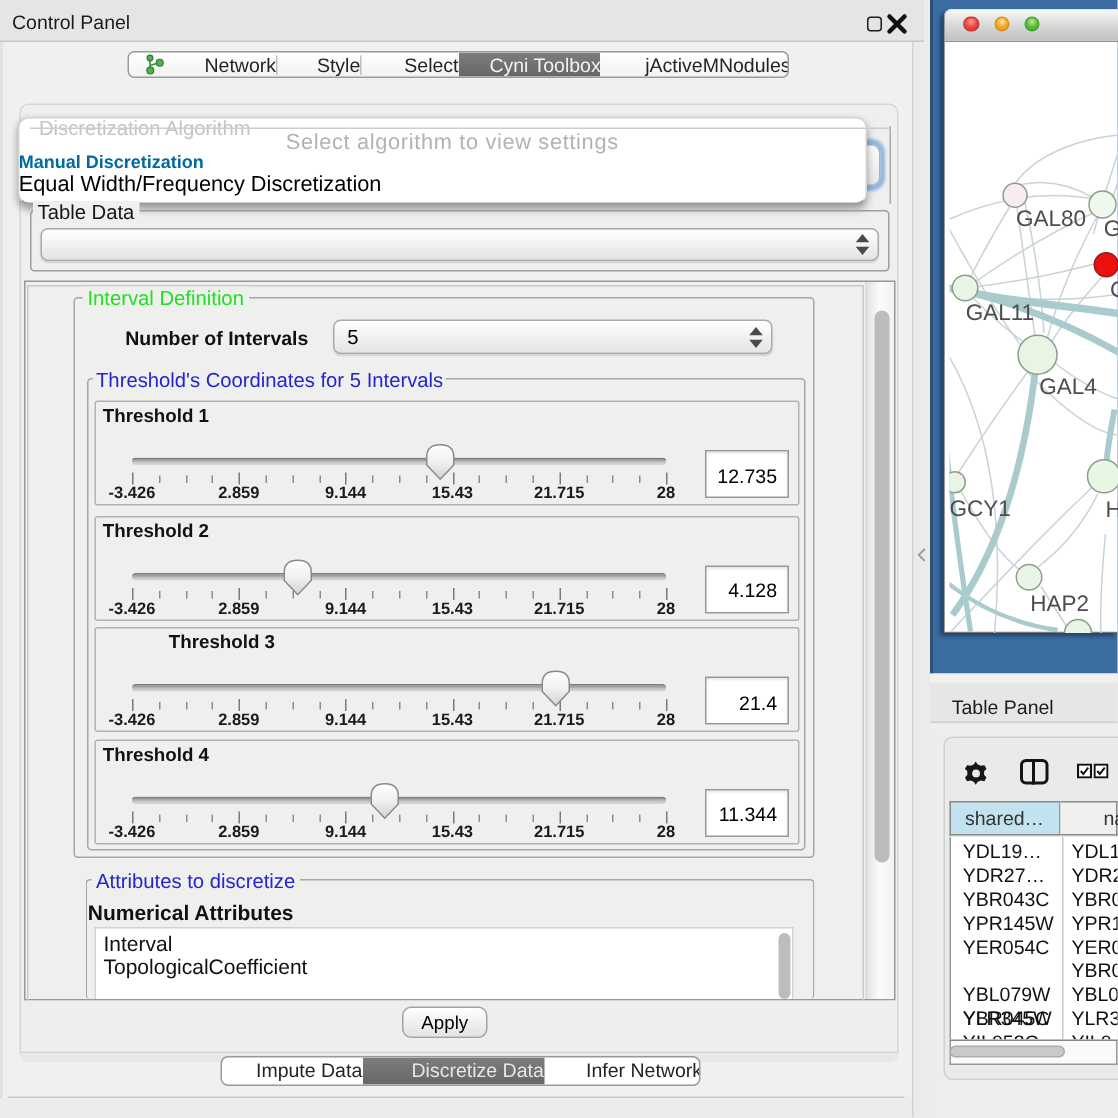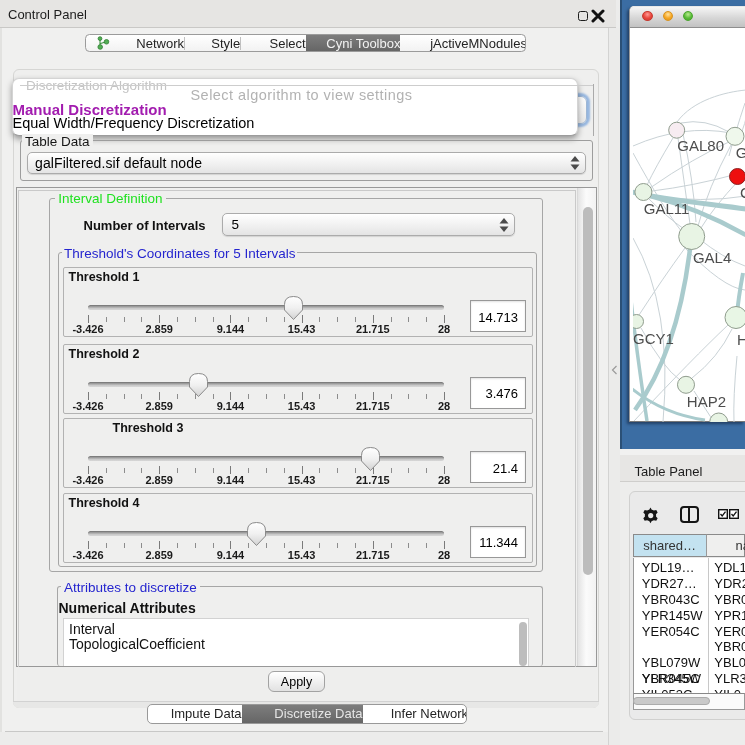--- a/index.html
+++ b/index.html
@@ -42,28 +42,27 @@
 <path d="M3,3.5 L3,10 M3.5,7.5 L8.5,6" stroke="#3c9140" stroke-width="1.1" fill="none"></path>
 <circle cx="3" cy="2.6" r="1.9" fill="#52ae54" stroke="#2e7d32" stroke-width="0.8"></circle>
 <circle cx="9.5" cy="5.8" r="2.3" fill="#52ae54" stroke="#2e7d32" stroke-width="0.8"></circle>
 <circle cx="3.2" cy="11" r="2.3" fill="#52ae54" stroke="#2e7d32" stroke-width="0.8"></circle>
     </svg>
 <div class="abs" style="left:13px;top:68.5px;width:586px;height:639.5px;background:#efefee;border:1px solid #d6d6d4;border-radius:6px;"></div>
 <div class="abs" style="left:470px;top:96px;width:117px;height:28px;border-radius:6px;background:linear-gradient(#fdfdfd,#e8e8e8);border:1px solid #9db6d4;box-shadow:0 0 2px 3px rgba(112,158,216,0.7);"></div>
 <div class="abs" style="left:592.8px;top:84px;width:1px;height:52px;background:#aaa;"></div>
 <div class="abs" style="left:12px;top:78px;width:566px;height:58px;background:#fff;border:1px solid #d4d4d4;border-bottom:1px solid #9c9c9c;border-radius:7px;box-shadow:0 3px 6px rgba(0,0,0,0.38);"></div>
 <div class="abs" style="left:20px;top:86.5px;width:563px;text-align:center;font-size:14.5px;letter-spacing:0.45px;color:#b2b2b2;">Select algorithm to view settings</div>
-<div class="abs" style="left:12.5px;top:101px;font-size:15px;font-weight:bold;color:#a21caf;">Manual Discretization</div>
+<div class="abs" style="left:12.5px;top:101px;font-size:12px;font-weight:bold;color:#0369a1;">Manual Discretization</div>
 <div class="abs" style="left:12.5px;top:115px;font-size:14.5px;color:#000;">Equal Width/Frequency Discretization</div>
 <div class="abs gt" style="left:26px;top:77.5px;color:#c4c4c4;">Discretization Algorithm</div>
 <div class="abs" style="left:20px;top:84.5px;width:573px;height:1px;background:#cdcdcd;"></div>
 <div class="abs grp" style="left:20px;top:139.5px;width:573px;height:41.5px;border-color:#9d9d9d;"></div>
 <div class="abs t13 gt" style="left:22px;top:133.5px;background:#efefee;padding:0 3px;color:#161616;">Table Data</div>
 <div class="abs combo" style="left:26.5px;top:151.5px;width:559px;height:22.5px;"></div>
-    <div class="abs" style="left:35.0px;top:151.5px;height:22.5px;line-height:22.5px;font-size:13.5px;color:#000;"><span style="font-size:14px;letter-spacing:0.1px">galFiltered.sif default node</span></div>
     <svg class="abs" style="left:568.5px;top:154.75px;" width="12" height="16" viewBox="0 0 12 16">
       <path d="M6,1 L10.5,6.5 L1.5,6.5 Z" fill="#4a4a4a"></path>
       <path d="M6,15 L1.5,9.5 L10.5,9.5 Z" fill="#4a4a4a"></path>
     </svg>
 <div class="abs" style="left:15.5px;top:186.5px;width:581px;height:480px;border:1px solid #989898;background:#efefee;"></div>
 <div class="abs" style="left:576.5px;top:187.5px;width:19px;height:478px;background:linear-gradient(90deg,#e3e3e3,#fbfbfb 45%,#f2f2f2);border-left:1px solid #d8d8d8;"></div>
 <div class="abs" style="left:582.5px;top:207px;width:10.5px;height:368px;background:#bcbcbc;border-radius:5.5px;"></div>
 <div class="abs" style="left:18.3px;top:189.5px;width:557.5px;height:477px;border:1px solid #c9c9c9;border-bottom:none;"></div>
 <div class="abs grp" style="left:49px;top:197.5px;width:493.5px;height:374px;"></div>
 <div class="abs gt" style="left:55.3px;top:190.5px;background:#efefee;padding:0 3px;color:#1fe11f;">Interval Definition</div>
@@ -109,21 +108,21 @@
     <svg class="abs" style="left:283.0px;top:295px;" width="21" height="26" viewBox="0 0 21 26">
 <defs>
         <linearGradient id="thg267" x1="0" y1="0" x2="0" y2="1">
           <stop offset="0" stop-color="#ffffff"></stop>
           <stop offset="0.5" stop-color="#f0f0f0"></stop>
           <stop offset="1" stop-color="#d2d2d2"></stop>
         </linearGradient>
       </defs>
 <path d="M10.5,24.5 L1.5,15 L1.5,9.5 Q1.5,1.5 10.5,1.5 Q19.5,1.5 19.5,9.5 L19.5,15 Z" fill="url(#thg267)" stroke="#8a8a8a" stroke-width="1"></path>
     </svg>
-    <div class="abs vfield" style="left:470px;top:300px;">14.713</div>
+    <div class="abs vfield" style="left:470px;top:300px;">12.735</div>
 <div class="abs tbox" style="left:62.5px;top:343.5px;width:470px;height:70px;"></div>
     <div class="abs" style="left:68.5px;top:346.5px;font-size:12.5px;font-weight:bold;color:#111;">Threshold 2</div>
     <div class="abs track" style="left:88px;top:381.5px;"></div>
     <div class="abs tickM" style="left:88.0px;top:391.5px;"></div>
     <div class="abs tick" style="left:105.8px;top:393.5px;"></div>
     <div class="abs tick" style="left:123.6px;top:393.5px;"></div>
     <div class="abs tick" style="left:141.4px;top:393.5px;"></div>
     <div class="abs tickM" style="left:159.2px;top:391.5px;"></div>
     <div class="abs tick" style="left:177.0px;top:393.5px;"></div>
     <div class="abs tick" style="left:194.8px;top:393.5px;"></div>
@@ -150,21 +149,21 @@
     <svg class="abs" style="left:187.9px;top:371.5px;" width="21" height="26" viewBox="0 0 21 26">
 <defs>
         <linearGradient id="thg343.5" x1="0" y1="0" x2="0" y2="1">
           <stop offset="0" stop-color="#ffffff"></stop>
           <stop offset="0.5" stop-color="#f0f0f0"></stop>
           <stop offset="1" stop-color="#d2d2d2"></stop>
         </linearGradient>
       </defs>
 <path d="M10.5,24.5 L1.5,15 L1.5,9.5 Q1.5,1.5 10.5,1.5 Q19.5,1.5 19.5,9.5 L19.5,15 Z" fill="url(#thg343.5)" stroke="#8a8a8a" stroke-width="1"></path>
     </svg>
-    <div class="abs vfield" style="left:470px;top:376.5px;">3.476</div>
+    <div class="abs vfield" style="left:470px;top:376.5px;">4.128</div>
 <div class="abs tbox" style="left:62.5px;top:418px;width:470px;height:70px;"></div>
     <div class="abs" style="left:68.5px;top:421px;font-size:12.5px;font-weight:bold;color:#111;margin-left:44px;">Threshold 3</div>
     <div class="abs track" style="left:88px;top:456px;"></div>
     <div class="abs tickM" style="left:88.0px;top:466px;"></div>
     <div class="abs tick" style="left:105.8px;top:468px;"></div>
     <div class="abs tick" style="left:123.6px;top:468px;"></div>
     <div class="abs tick" style="left:141.4px;top:468px;"></div>
     <div class="abs tickM" style="left:159.2px;top:466px;"></div>
     <div class="abs tick" style="left:177.0px;top:468px;"></div>
     <div class="abs tick" style="left:194.8px;top:468px;"></div>

